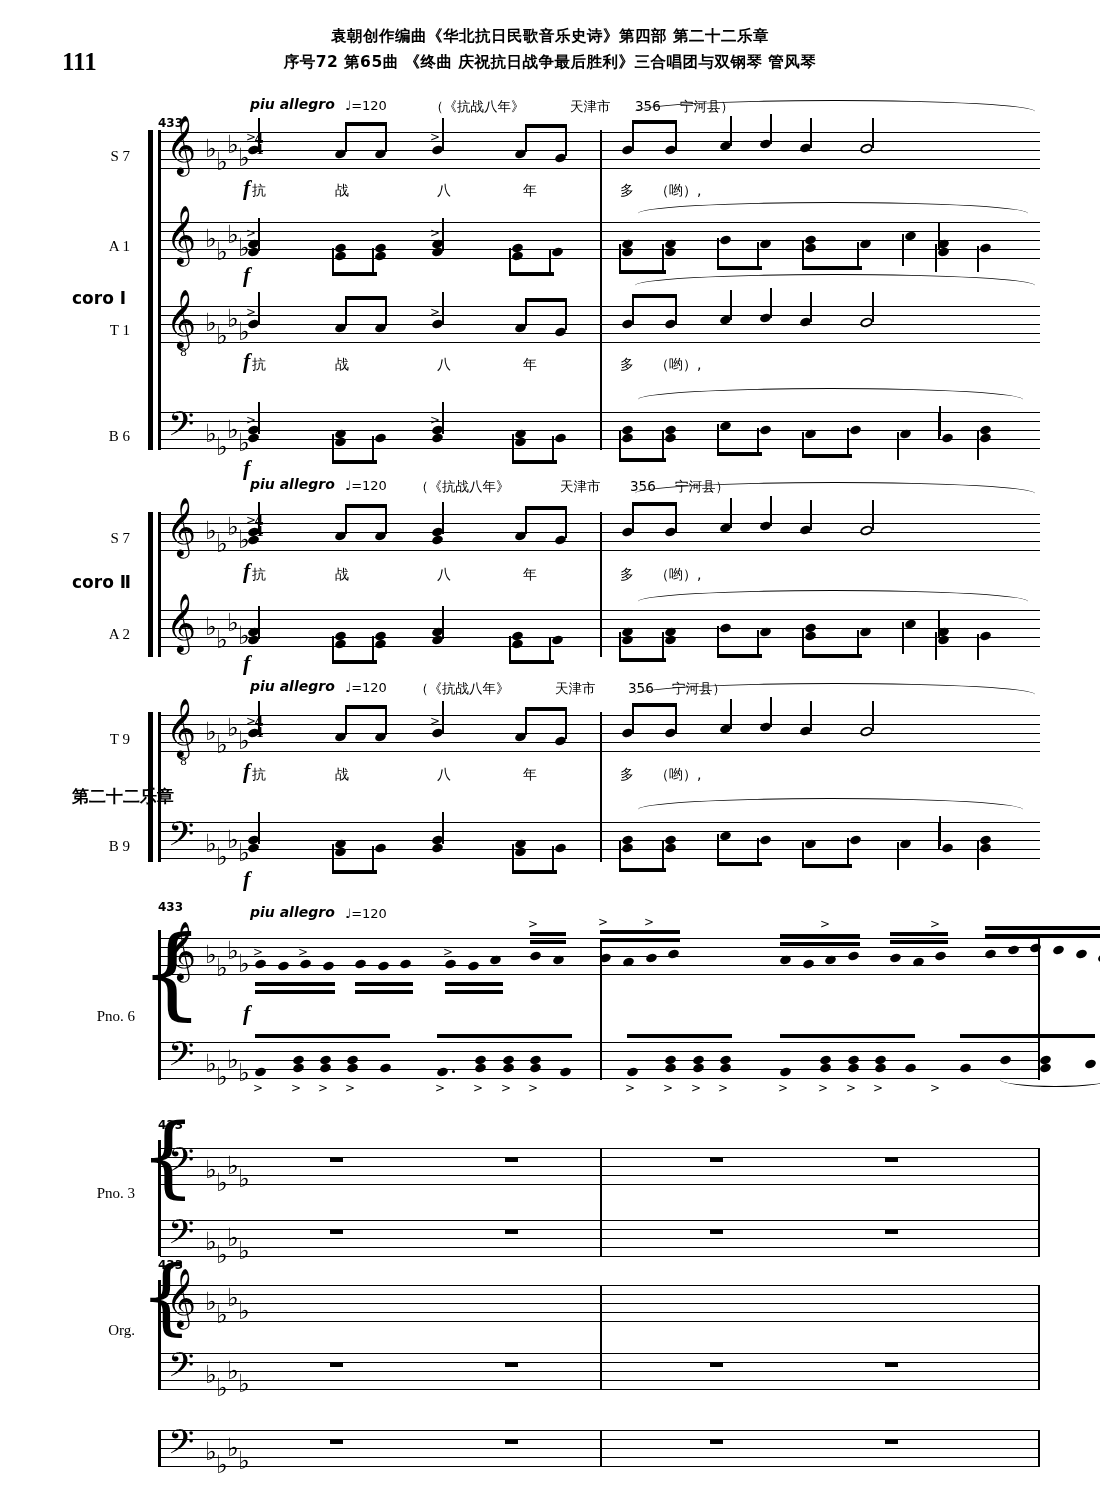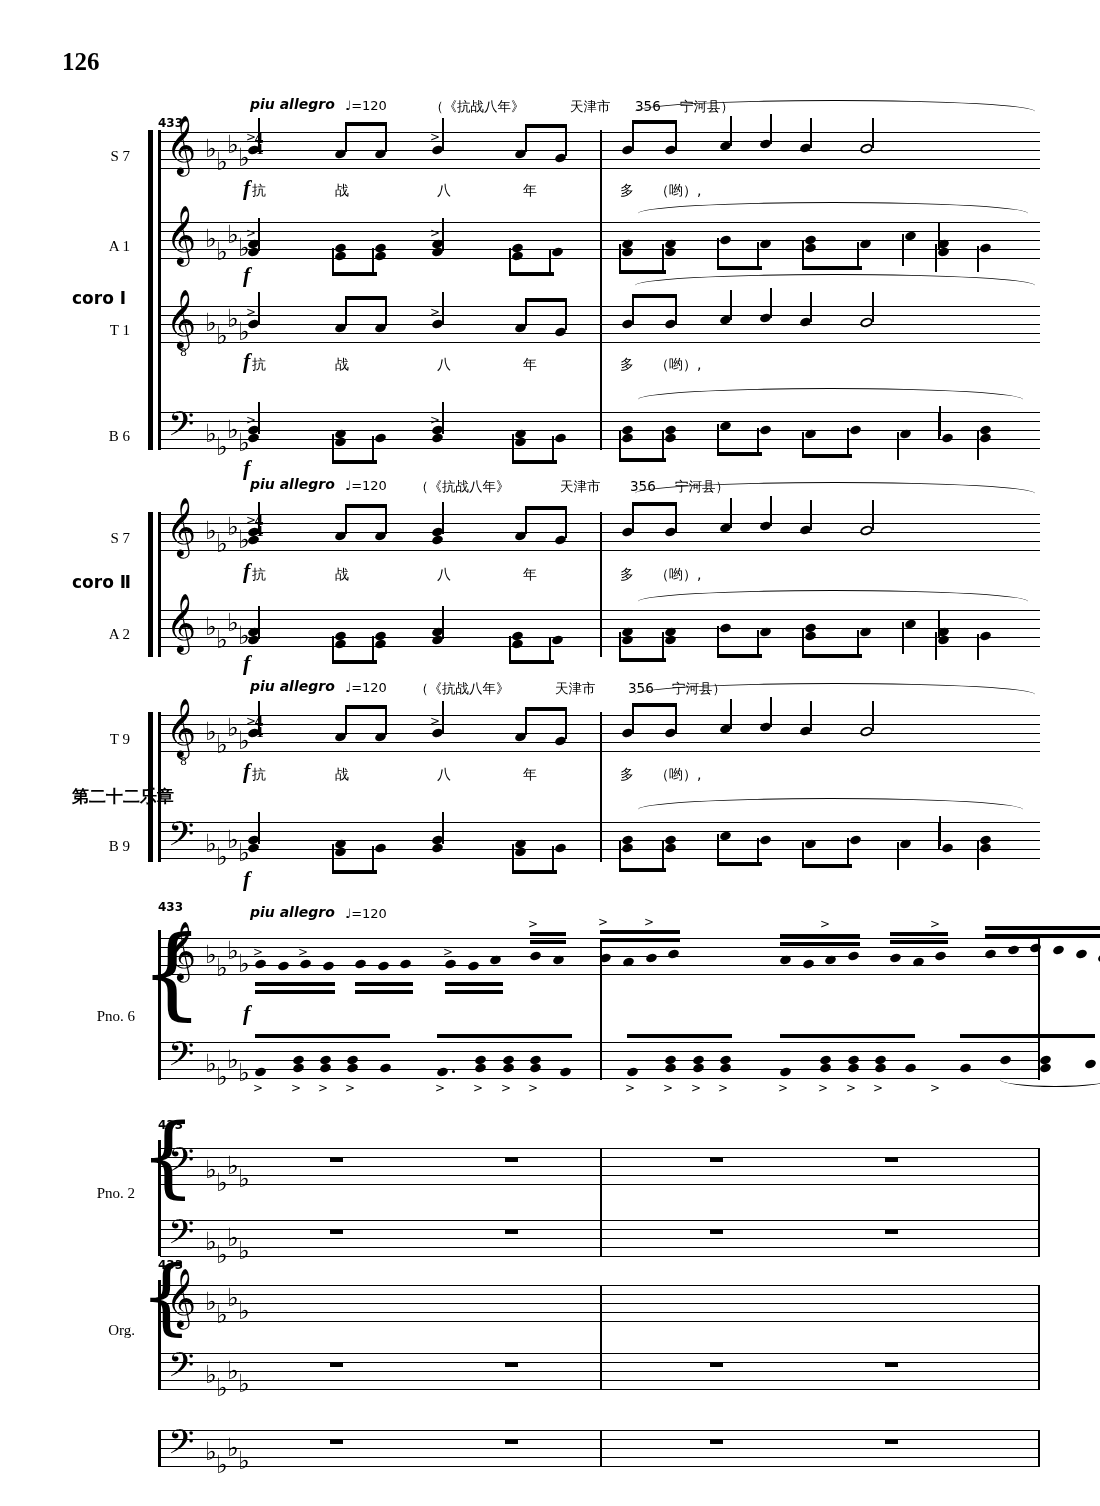--- a/index.html
+++ b/index.html
@@ -228,21 +228,23 @@
     height: 14px;
     border-left: none; border-right: none; border-bottom: none;
   }
   .slur.flat-long { height: 22px; }
 </style>
 </head>
 <body>
 
 <div class="page">
 
-  <div class="page-number">126</div>
+  <div class="page-number">111</div>
+  <div class="title-line1">袁朝创作编曲《华北抗日民歌音乐史诗》第四部  第二十二乐章</div>
+  <div class="title-line2">序号72   第65曲  《终曲  庆祝抗日战争最后胜利》三合唱团与双钢琴 管风琴</div>
 
   <div class="group-label" style="left:72px; top:288px;">coro Ⅰ</div>
 
   <div class="sysbrace" style="left:148px; top:130px; height:320px;"></div>
   <div class="barline thick" style="left:158px; top:130px; height:320px;"></div>
 
   <div class="measure-num" style="left:158px; top:116px;">433</div>
 
   <div class="tempo" style="left:250px; top:96px;">piu  allegro</div>
   <div class="metronome" style="left:345px; top:98px;">♩=120</div>
@@ -947,21 +949,21 @@
     <div class="nh" style="left:880px; top:14px;"></div>
     <div class="nh" style="left:880px; top:22px;"></div>
     <div class="nh" style="left:925px; top:18px;"></div>
     <div class="beam" style="left:800px; top:-8px; width:135px;"></div>
     <div class="slur" style="left:840px; top:30px; width:110px; transform: scaleY(-1);"></div>
   </div>
 
   <div class="barline" style="left:600px; top:938px; height:142px;"></div>
   <div class="barline" style="left:1038px; top:938px; height:142px;"></div>
 
-  <div class="inst-label" style="left:50px; top:1185px; width:85px;">Pno. 2</div>
+  <div class="inst-label" style="left:50px; top:1185px; width:85px;">Pno. 3</div>
   <div class="group-label" style="left:140px; top:1120px; font-size:88px; line-height:0.85; font-family:'DejaVu Serif', serif; font-weight:normal;">{</div>
   <div class="measure-num" style="left:158px; top:1118px;">433</div>
   <div class="barline thick" style="left:158px; top:1140px; height:116px;"></div>
 
   <div class="staff" style="left:160px; top:1148px; width:880px; height:37px;">
     <div class="line l0"></div>
       <div class="line l1"></div>
       <div class="line l2"></div>
       <div class="line l3"></div>
       <div class="line l4"></div>

